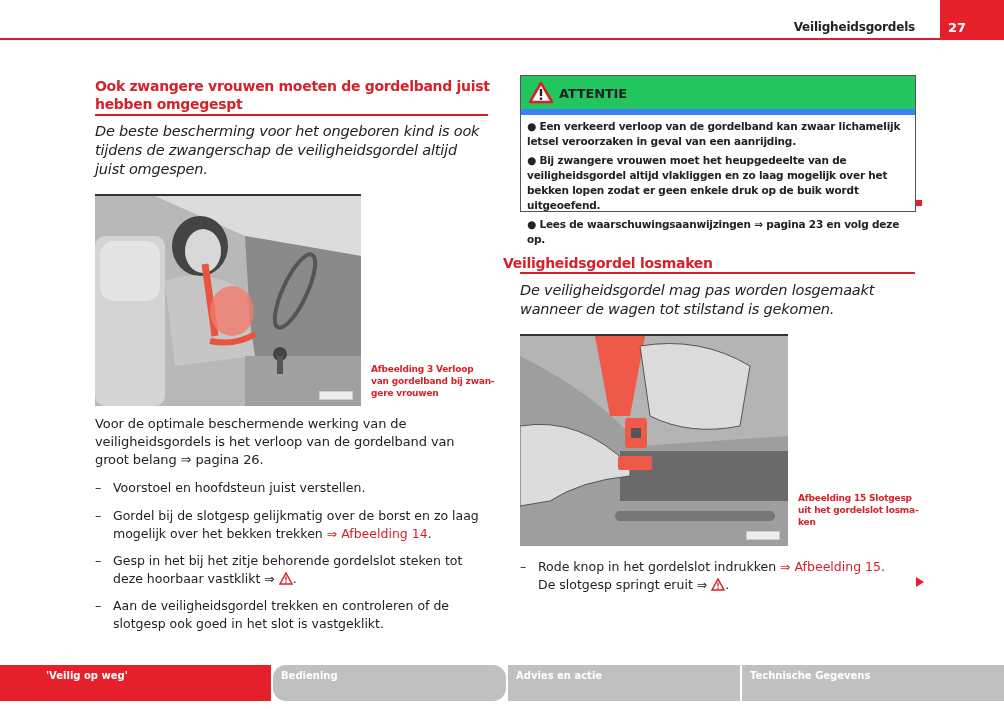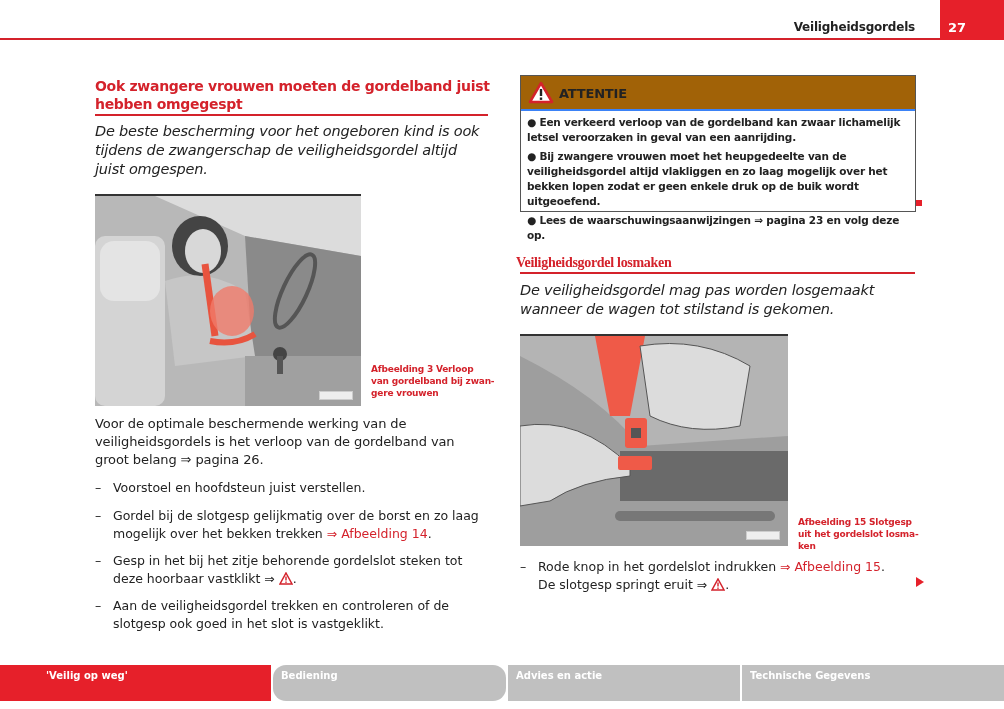--- a/index.html
+++ b/index.html
@@ -14,21 +14,21 @@
   .lead{font-style:italic;font-size:14.5px;line-height:19px;color:#222;letter-spacing:-0.2px;}
   .body{font-size:13px;line-height:18px;color:#222;letter-spacing:-0.1px;}
   .red{color:#d4222b;}
   .fig{background:#9a9a9a;overflow:hidden;border-top:2px solid #333;}
   .caption{font-size:9px;font-weight:bold;color:#d4222b;line-height:12px;letter-spacing:-0.2px;}
   .imgcode{background:#eee;height:7px;width:32px;border:1px solid #ccc;}
   .step{position:absolute;font-size:12.5px;line-height:18px;color:#222;}
   .step .dash{position:absolute;left:0;top:0;}
   .step .txt{margin-left:18px;display:block;}
   .warn-box{left:520px;top:75px;width:394px;height:135px;border:1px solid #555;}
-  .warn-head{height:33px;background:#a16207;border-bottom:2px solid #3b82f6;position:relative;}
+  .warn-head{height:33px;background:#22c55e;border-bottom:6px solid #3b82f6;position:relative;}
   .warn-title{position:absolute;left:38px;top:10px;font-size:13px;font-weight:bold;color:#222;letter-spacing:-0.2px;}
   .warn-items{padding:4px 6px 0 6px;font-size:10.5px;font-weight:bold;line-height:15px;color:#222;letter-spacing:-0.2px;}
   .warn-items p{margin:0 0 4px 0;}
   .end-mark{left:916px;top:200px;width:6px;height:6px;background:#e6202a;}
   .next-arrow{left:916px;top:577px;width:0;height:0;border-top:5px solid transparent;border-bottom:5px solid transparent;border-left:8px solid #e6202a;}
   .tab{position:absolute;top:665px;height:36px;font-size:10px;font-weight:bold;color:#fff;box-sizing:border-box;padding:5px 8px;}
   .tri{display:inline-block;vertical-align:-2px;}
 </style>
 </head>
 <body>
@@ -101,40 +101,40 @@
     <span class="warn-title">ATTENTIE</span>
   </div>
   <div class="warn-items">
     <p>●   Een verkeerd verloop van de gordelband kan zwaar lichamelijk letsel veroorzaken in geval van een aanrijding.</p>
     <p>●   Bij zwangere vrouwen moet het heupgedeelte van de veiligheidsgordel altijd vlakliggen en zo laag mogelijk over het bekken lopen zodat er geen enkele druk op de buik wordt uitgeoefend.</p>
     <p>●   Lees de waarschuwingsaanwijzingen ⇒ pagina 23 en volg deze op.</p>
   </div>
 </div>
 <div class="abs end-mark"></div>
 
-<div class="abs h2" style="left:516px;top:254px;width:400px;font-family:Liberation Serif, serif;">Veiligheidsgordel losmaken</div>
+<div class="abs h2" style="left:503px;top:254px;width:400px;">Veiligheidsgordel losmaken</div>
 <div class="abs h2-rule" style="left:520px;top:272px;width:395px;"></div>
 <div class="abs lead" style="left:520px;top:281px;width:400px;">De veiligheidsgordel mag pas worden losgemaakt wanneer de wagen tot stilstand is gekomen.</div>
 
 <div class="abs fig" style="left:520px;top:334px;width:268px;height:210px;">
   <svg width="268" height="210" viewBox="0 0 268 210">
     <rect width="268" height="210" fill="#9e9e9e"></rect>
     <path d="M0,20 Q80,60 120,110 L268,100 L268,0 L0,0 Z" fill="#b4b4b4"></path>
     <rect x="100" y="115" width="168" height="50" fill="#6a6a6a"></rect>
     <rect x="95" y="175" width="160" height="10" rx="5" fill="#777"></rect>
     <polygon points="75,0 125,0 110,80 90,80" fill="#ef5a48"></polygon>
     <rect x="105" y="82" width="22" height="30" rx="3" fill="#ef5a48"></rect>
     <rect x="111" y="92" width="10" height="10" fill="#555"></rect>
     <path d="M120,10 Q180,0 230,30 L220,90 Q170,100 130,80 Z" fill="#dcdcdc" stroke="#555"></path>
     <path d="M0,90 Q60,80 110,130 L110,140 Q60,145 30,165 L0,170 Z" fill="#dcdcdc" stroke="#555"></path>
     <rect x="98" y="120" width="34" height="14" rx="2" fill="#ef5a48"></rect>
   </svg>
   <div class="abs imgcode" style="right:8px;bottom:6px;"></div>
 </div>
-<div class="abs caption" style="left:798px;top:516px;width:125px;">
+<div class="abs caption" style="left:798px;top:492px;width:125px;">
   <div>Afbeelding 15  Slotgesp</div>
   <div>uit het gordelslot losma-</div>
   <div>ken</div>
 </div>
 
 <div class="step" style="left:520px;top:558px;width:380px;">
   <span class="dash">–</span>
   <span class="txt"><span>Rode knop in het gordelslot indrukken </span><span class="red">⇒ Afbeelding 15</span><span>. De slotgesp springt eruit ⇒ </span><svg class="tri" width="14" height="13" viewBox="0 0 14 13">
         <polygon points="7,1 13,12 1,12" fill="none" stroke="#d4222b" stroke-width="1.5"></polygon>
         <rect x="6.3" y="4.5" width="1.4" height="4" fill="#d4222b"></rect>

